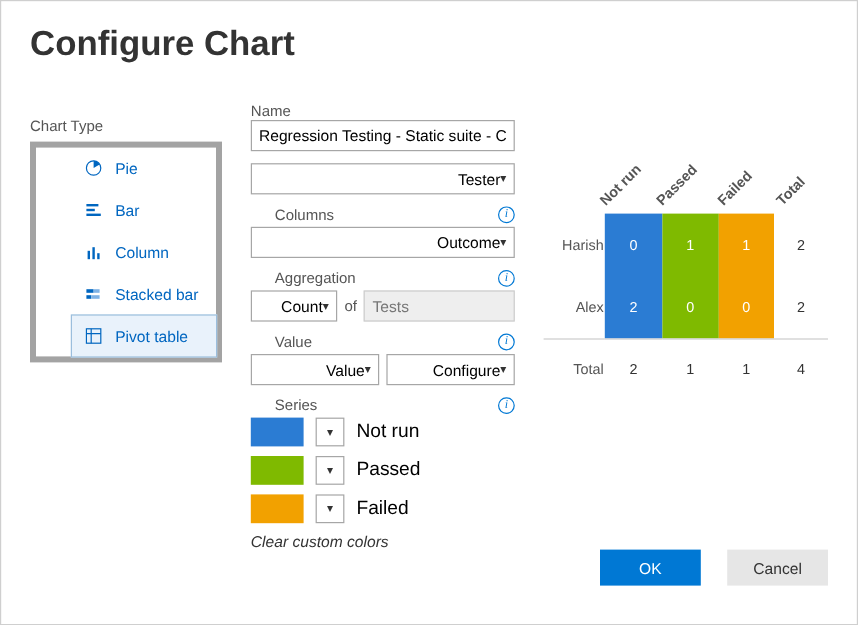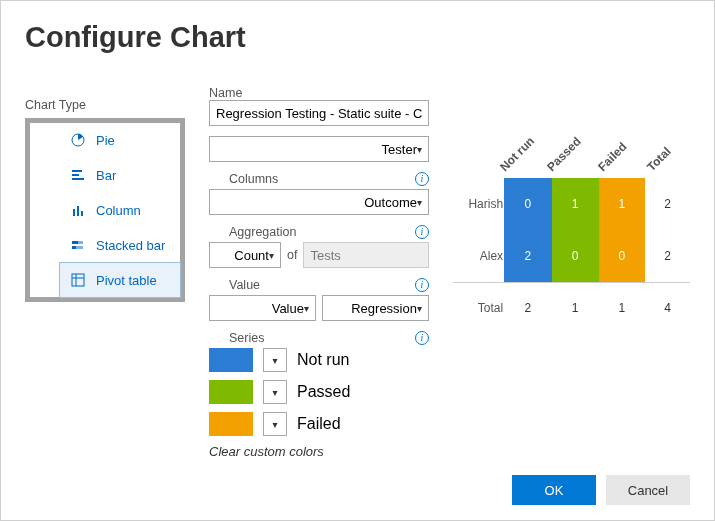--- a/index.html
+++ b/index.html
@@ -40,21 +40,21 @@
   
   .pivot { font-size: 12px; color: #333; }
   .pivot table { border-collapse: collapse; }
   .pivot th, .pivot td { text-align: center; width: 48px; height: 52px; }
   .pivot .rot { transform: rotate(-45deg); transform-origin: left bottom; white-space: nowrap; display: inline-block; font-size: 12px; color: #555; }
   .pivot th.colhead { height: 40px; vertical-align: bottom; padding-bottom: 4px; }
   .pivot .rowhead { text-align: right; color: #555; width: 54px; }
   .cell-color { color: #fff; }
   .total-row td { border-top: 1px solid #ccc; }
 
-  .buttons { position: absolute; right: 24px; bottom: 15px; display: flex; gap: 10px; }
+  .buttons { position: absolute; right: 24px; bottom: 32px; display: flex; gap: 22px; }
   .btn { width: 84px; height: 30px; font-size: 13px; display: flex; align-items: center; justify-content: center; cursor: pointer; }
   .btn.primary { background: #0078d4; color: #fff; }
   .btn.secondary { background: #e6e6e6; color: #333; }
 </style>
 </head>
 <body>
 
 <div class="dialog">
   <h1 class="title">Configure Chart</h1>
   <div class="cols">
@@ -154,21 +154,21 @@
         <div class="field-label-row">
           <div class="field-label">Value</div>
           <div class="info-icon">i</div>
         </div>
         <div class="sort-row">
           <div class="sel">
               <span>Value</span>
               <span class="chev">▾</span>
             </div>
           <div class="sel">
-              <span>Regression</span>
+              <span>Configure</span>
               <span class="chev">▾</span>
             </div>
         </div>
       </div>
       <div class="field">
         <div class="field-label-row">
           <div class="field-label">Series</div>
           <div class="info-icon">i</div>
         </div>
         <div class="series-row">

